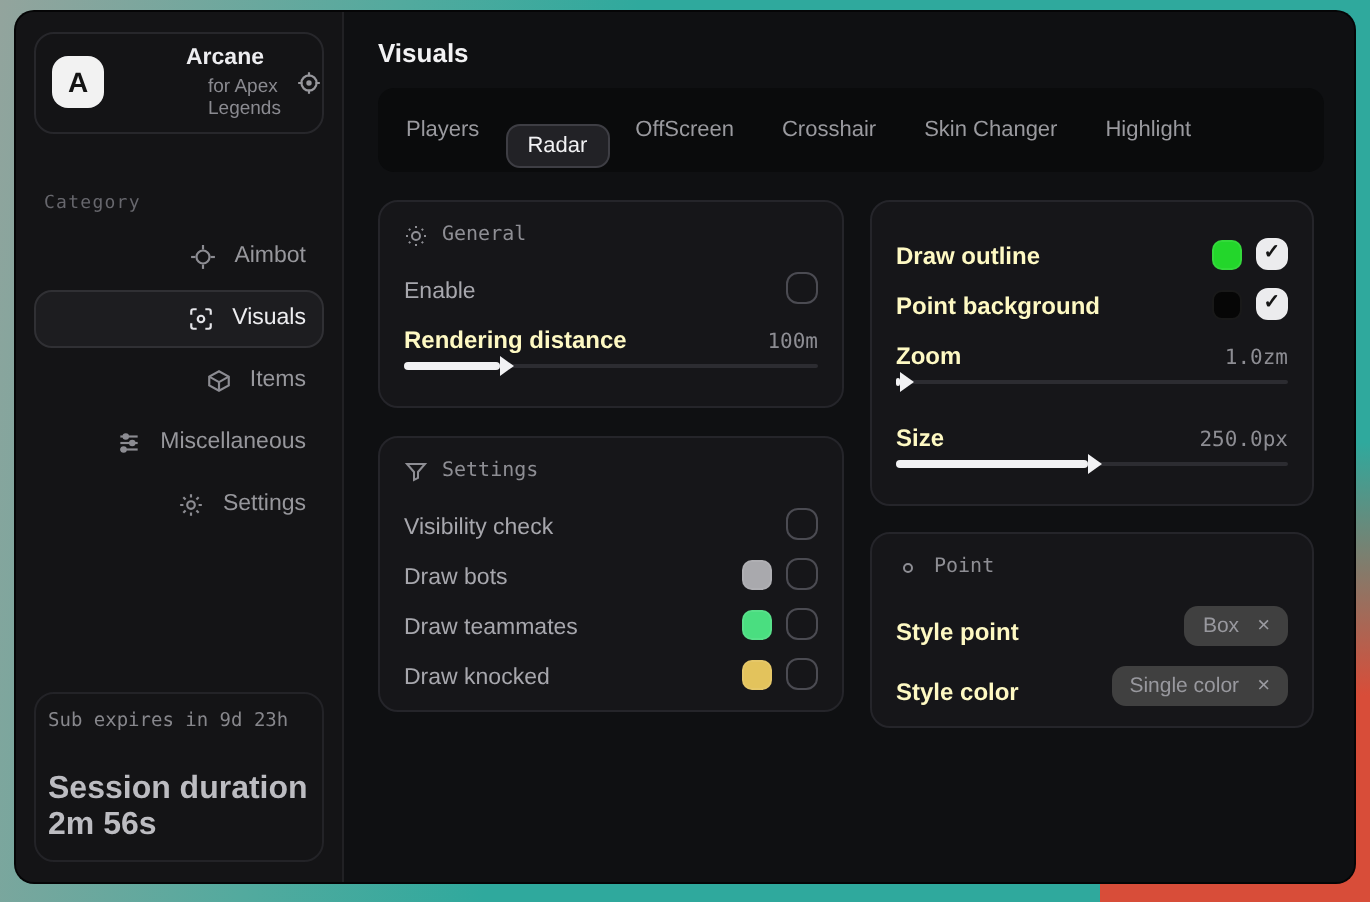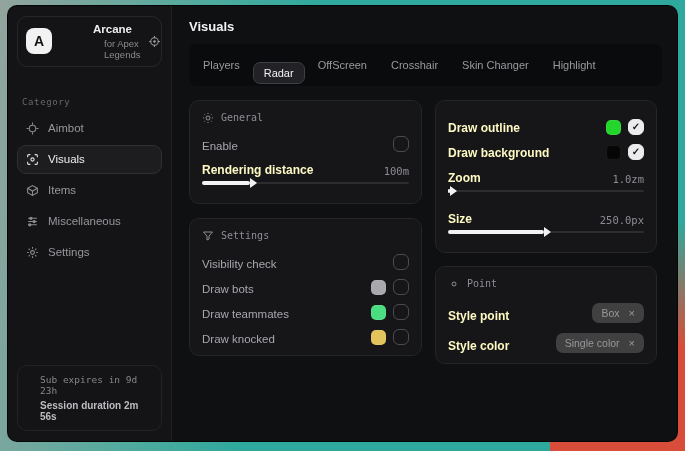--- a/index.html
+++ b/index.html
@@ -36,29 +36,30 @@
   .app-sub   { color:#8a8a90; font-size:9.5px; margin-top:2px;margin-left:44px; }
   .header-ic { margin-left:auto; color:#97979c; display:flex; }
   .category {
     font-family:"DejaVu Sans Mono", monospace; color:#67676d; font-size:9px;
     letter-spacing:.07em; margin:30px 5px 7px 5px;
   }
   .nav-item {
     display:flex; align-items:center; gap:9px; color:#97979c; font-size:11.5px;
     padding:7px 8px; border:1px solid transparent; border-radius:9px; cursor:default;
     margin-bottom:2px;
+    justify-content:flex-end;
   }
   .nav-item .ic { display:flex; color:#8c8c92; }
   .nav-item.selected { background:#1d1d20; border-color:#303034; color:#ededf0; }
   .nav-item.selected .ic { color:#e4e4e8; }
   .side-footer {
-    margin-top:auto; border:1px solid #232327; border-radius:10px; padding:8px 22px;
+    margin-top:auto; border:1px solid #232327; border-radius:10px; padding:8px 6px;
   }
   .footer-line1 { font-family:"DejaVu Sans Mono", monospace; color:#87878c; font-size:9.5px; }
-  .footer-line2 { color:#bcbcc1; font-size:10px; font-weight:700; margin-top:4px; }
+  .footer-line2 { color:#bcbcc1; font-size:16px; font-weight:700; margin-top:20px; }
   
   .main { flex:1; background:#0f1012; display:flex; flex-direction:column; padding:13px 15px 0 17px; }
   .main-title { color:#f2f2f4; font-weight:700; font-size:13px; }
   .tabbar {
     margin-top:10px; background:#0a0b0c; border-radius:8px; display:flex;
     align-items:center; gap:2px; padding:2px 3px; width:100%;
   }
   .tab {
     padding:4px 10px; color:#9a9a9f; font-size:11px; border:1px solid transparent;
     border-radius:7px; white-space:nowrap; cursor:default;
@@ -280,21 +281,21 @@
 
         <div class="panel">
           <div class="row">
             <span class="row-label strong">Draw outline</span>
             <span class="controls">
               <span class="swatch" style="background: rgb(35, 214, 43);"></span>
               <span class="checkbox checked">✓</span>
             </span>
           </div>
           <div class="row">
-            <span class="row-label strong">Draw background</span>
+            <span class="row-label strong">Point background</span>
             <span class="controls">
               <span class="swatch" style="background: rgb(6, 6, 6);"></span>
               <span class="checkbox checked">✓</span>
             </span>
           </div>
           <div class="row">
             <span class="row-label strong">Zoom</span>
             <span class="row-value">1.0zm</span>
           </div>
           <div class="slider">

